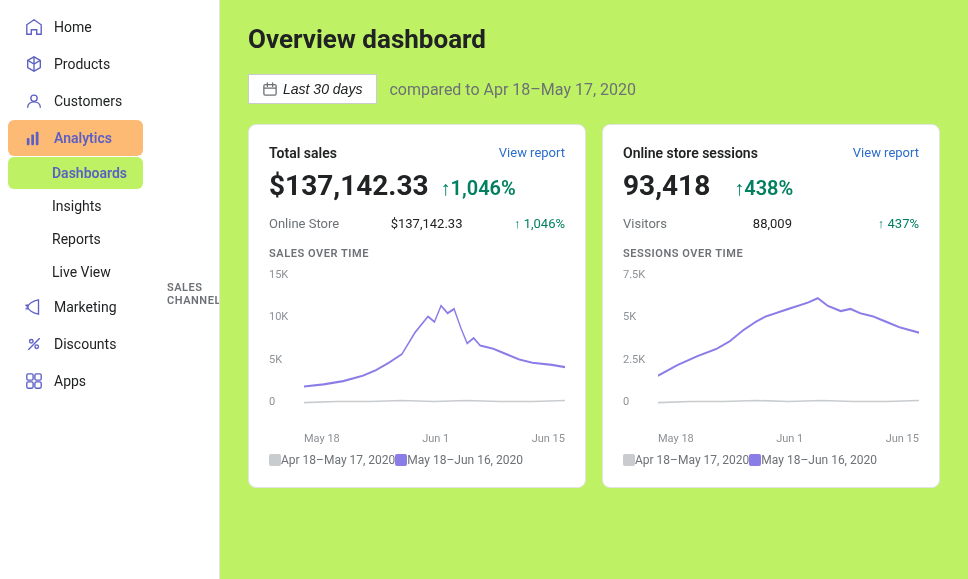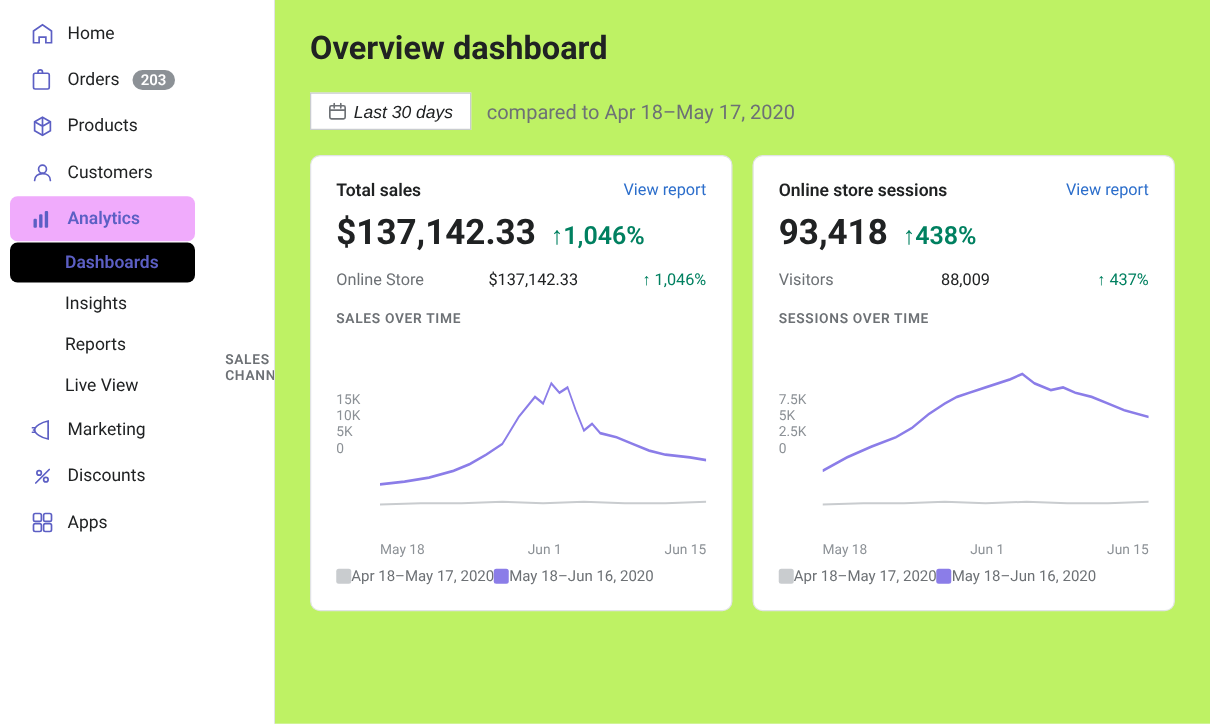--- a/index.html
+++ b/index.html
@@ -2,23 +2,23 @@
 <html><head>
   <meta charset="utf-8">
   <style>
     * { box-sizing: border-box; margin: 0; padding: 0; }
     body { font-family: -apple-system, BlinkMacSystemFont, 'Segoe UI', Roboto, sans-serif; background: #f6f6f7; display: flex; height: 579px; width: 968px; overflow: hidden; font-size: 14px; color: #202223; }
 
     
     #sidebar { width: 220px; background: #fff; border-right: 1px solid #e1e3e5; display: flex; flex-direction: row; overflow-y: auto; flex-shrink: 0; }
     .sidebar-section { padding: 8px 0; }
     .sidebar-item { display: flex; align-items: center; gap: 10px; padding: 8px 16px; cursor: pointer; border-radius: 6px; margin: 1px 8px; color: #202223; text-decoration: none; }
-    .sidebar-item.active { background: #f0abfc; color: #5c5fc4; font-weight: 600; }
+    .sidebar-item.active { background: #fdba74; color: #5c5fc4; font-weight: 600; }
     .sidebar-item.sub { padding-left: 44px; font-size: 14px; color: #202223; margin: 1px 8px; }
-    .sidebar-item.sub.active { background: #000000; color: #5c5fc4; font-weight: 600; }
+    .sidebar-item.sub.active { background: #bef264; color: #5c5fc4; font-weight: 600; }
     .sidebar-icon { width: 20px; height: 20px; flex-shrink: 0; display: flex; align-items: center; justify-content: center; }
     .sidebar-label { flex: 1; }
     .sidebar-badge { background: #8c9196; color: #fff; border-radius: 10px; padding: 1px 7px; font-size: 12px; font-weight: 600; }
     .sidebar-section-header { padding: 12px 16px 4px; font-size: 11px; font-weight: 600; color: #6d7175; letter-spacing: 0.05em; display: flex; align-items: center; justify-content: space-between; }
     .sidebar-section-header .add-icon { cursor: pointer; color: #6d7175; font-size: 18px; }
     .sidebar-eye { color: #8c9196; font-size: 16px; }
 
     
     #main { flex: 1; overflow-y: auto; padding: 24px 28px; background: #bef264; }
     .page-title { font-size: 26px; font-weight: 700; color: #202223; margin-bottom: 20px; }
@@ -35,21 +35,21 @@
     .card-header { display: flex; justify-content: space-between; align-items: flex-start; margin-bottom: 4px; }
     .card-title { font-size: 14px; font-weight: 600; color: #202223; }
     .view-report-link { color: #2c6ecb; font-size: 13px; cursor: pointer; text-decoration: none; }
     .card-value { font-size: 28px; font-weight: 700; color: #202223; margin-bottom: 4px; }
     .card-change { color: #008060; font-size: 20px; font-weight: 600; }
     .card-metric-row { display: flex; align-items: center; justify-content: space-between; margin-top: 10px; font-size: 13px; color: #6d7175; }
     .card-metric-val { color: #202223; }
     .card-metric-change { color: #008060; font-size: 13px; }
     .chart-section-title { font-size: 11px; font-weight: 600; color: #6d7175; letter-spacing: 0.05em; margin-top: 16px; margin-bottom: 8px; }
     .chart-area { position: relative; height: 160px; }
-    .chart-labels-y { position: absolute; left: 0; top: 0; bottom: 20px; display: flex; flex-direction: column; justify-content: center; font-size: 11px; color: #8c9196; width: 35px; }
+    .chart-labels-y { position: absolute; left: 0; top: 0; bottom: 20px; display: flex; flex-direction: column; justify-content: space-between; font-size: 11px; color: #8c9196; width: 35px; }
     .chart-labels-x { display: flex; justify-content: space-between; font-size: 11px; color: #8c9196; padding-left: 35px; margin-top: 4px; }
     .chart-canvas { position: absolute; left: 35px; right: 0; top: 0; bottom: 20px; }
     .chart-legend { display: flex; margin-top: 8px; font-size: 12px; color: #6d7175; align-items: center; }
     .legend-dot { width: 12px; height: 12px; border-radius: 2px; flex-shrink: 0; }
     .legend-gray { background: #c9cccf; }
     .legend-purple { background: #8b7de8; }
 
     svg.chart-svg { width: 100%; height: 100%; }
 
     .arrow-up { color: #008060; }
@@ -62,30 +62,20 @@
 
     <div class="sidebar-item">
       <div class="sidebar-icon">
         <svg width="18" height="18" viewBox="0 0 20 20" fill="none">
             <path d="M2 7.5L10 2l8 5.5V18H13v-5H7v5H2V7.5z" stroke="#5c5fc4" stroke-width="1.5" fill="none"></path>
           </svg>
       </div>
       <span class="sidebar-label">Home</span>
     </div>
 
-    <div class="sidebar-item">
-      <div class="sidebar-icon">
-        <svg width="18" height="18" viewBox="0 0 20 20" fill="none">
-            <rect x="2" y="4" width="14" height="14" rx="1.5" stroke="#5c5fc4" stroke-width="1.5"></rect>
-            <path d="M6 4V3a2 2 0 014 0v1" stroke="#5c5fc4" stroke-width="1.5"></path>
-          </svg>
-      </div>
-      <span class="sidebar-label">Orders</span>
-      <span class="sidebar-badge">203</span>
-    </div>
 
     <div class="sidebar-item">
       <div class="sidebar-icon">
         <svg width="18" height="18" viewBox="0 0 20 20" fill="none">
             <path d="M3 6l7-4 7 4v8l-7 4-7-4V6z" stroke="#5c5fc4" stroke-width="1.5" fill="none"></path>
             <path d="M10 2v16M3 6l7 4 7-4" stroke="#5c5fc4" stroke-width="1.5"></path>
           </svg>
       </div>
       <span class="sidebar-label">Products</span>
     </div>
@@ -259,21 +249,21 @@
         <div class="legend-dot legend-purple"></div>
         <span>May 18–Jun 16, 2020</span>
       </div>
     </div>
 
     <div class="card">
       <div class="card-header">
         <span class="card-title">Online store sessions</span>
         <a class="view-report-link">View report</a>
       </div>
-      <div style="display:flex;align-items:baseline;gap:12px;margin-top:8px;">
+      <div style="display:flex;align-items:baseline;gap:24px;margin-top:8px;">
         <div class="card-value">93,418</div>
         <div class="card-change arrow-up">↑438%</div>
       </div>
       <div class="card-metric-row">
         <span>Visitors</span>
         <span class="card-metric-val">88,009</span>
         <span class="card-metric-change arrow-up">↑ 437%</span>
       </div>
       <div class="chart-section-title">SESSIONS OVER TIME</div>
       <div class="chart-area">

